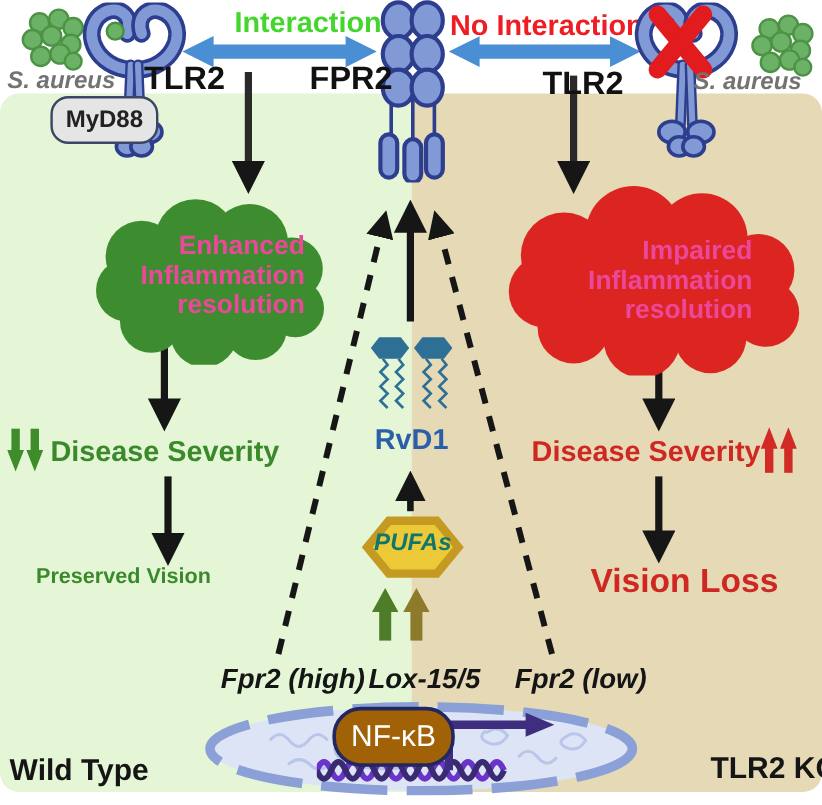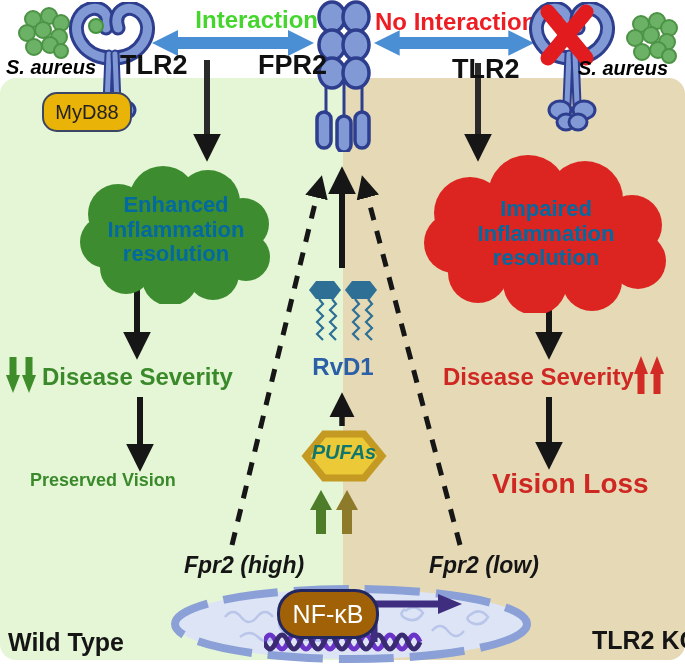--- a/index.html
+++ b/index.html
@@ -8,29 +8,29 @@
   .abs{position:absolute;}
   .panel{position:absolute;top:78px;height:582px;}
   .panel-left{left:0;width:343px;background:#e4f6d5;border-radius:16px 0 0 16px;}
   .panel-right{left:343px;width:342px;background:#e5d9b6;border-radius:0 16px 16px 0;}
   .txt{position:absolute;white-space:nowrap;}
   .b{font-weight:bold;}
   .i{font-style:italic;}
   .green-txt{color:#3a8a2b;}
   .red-txt{color:#cf2823;}
   .black-txt{color:#151515;}
-  .blue-txt{color:#000000;text-align:right;}
+  .blue-txt{color:#737373;text-align:right;}
   .interaction{color:#44d62c;font-size:24px;font-weight:bold;}
   .nointeraction{color:#ee1d23;font-size:24px;font-weight:bold;}
   .receptor-label{font-size:27px;font-weight:bold;color:#111;}
-  .cloud-text{position:absolute;color:#0369a1;font-weight:bold;font-size:22px;line-height:1.12;
-              text-align:center;white-space:normal;}
-  .myd88{position:absolute;left:42px;top:92px;width:86px;height:36px;background:#eab308;
+  .cloud-text{position:absolute;color:#ec4899;font-weight:bold;font-size:22px;line-height:1.12;
+              text-align:right;white-space:normal;}
+  .myd88{position:absolute;left:42px;top:80px;width:86px;height:36px;background:#e5e5e5;
          border:2.5px solid #3a4663;border-radius:15px;display:flex;align-items:center;
-         justify-content:center;font-size:20px;color:#222;}
+         justify-content:center;font-size:20px;color:#222;font-weight:bold;}
   .nfkb{position:absolute;left:277px;top:589px;width:96px;height:44px;background:#a16207;
         border:3px solid #23275f;border-radius:24px;display:flex;align-items:center;
         justify-content:center;color:#fff;font-size:25px;z-index:8;}
   .pufa-box{position:absolute;left:293px;top:429px;width:102px;height:54px;z-index:6;}
   .pufa-box .lbl{position:absolute;left:0;top:12px;width:102px;text-align:center;
                  font-size:20px;font-weight:bold;font-style:italic;color:#0f766e;}
   .gene-label{font-size:23px;font-weight:bold;font-style:italic;color:#151515;z-index:7;}
   svg{display:block;}
 </style>
 </head>
@@ -256,20 +256,21 @@
         <polygon points="0,20 22,20 11,0"></polygon>
         <rect x="6" y="18" width="10" height="26"></rect>
       </g>
     <g fill="#8d7b2b">
         <polygon points="26,20 48,20 37,0"></polygon>
         <rect x="32" y="18" width="10" height="26"></rect>
       </g>
   </svg>
 
   <div class="txt gene-label" style="left:184px;top:552px;">Fpr2 (high)</div>
+  <div class="txt gene-label" style="left:307px;top:552px;">Lox-15/5</div>
   <div class="txt gene-label" style="left:429px;top:552px;">Fpr2 (low)</div>
 
   <svg class="abs" style="left:170px;top:585px;z-index:6" width="362" height="78" viewBox="0 0 362 78">
     <ellipse cx="181" cy="39" rx="176" ry="35" fill="#dde4f5" stroke="#8aa0d6" stroke-width="8" stroke-dasharray="55 16"></ellipse>
     <ellipse cx="150" cy="40" rx="42" ry="17" fill="#aab8e4" opacity="0.75"></ellipse>
     <g stroke="#b9c6ea" stroke-width="2.5" fill="none">
       <path d="M55,32 q8,-10 16,0 q8,10 16,0 q8,-10 16,0"></path>
       <path d="M70,52 q10,-8 18,0 q8,8 16,0"></path>
       <path d="M235,26 q10,-8 18,2 q-6,10 -16,6 q-10,-4 -2,-10"></path>
       <path d="M262,46 q8,-10 16,0 q8,10 16,0"></path>

